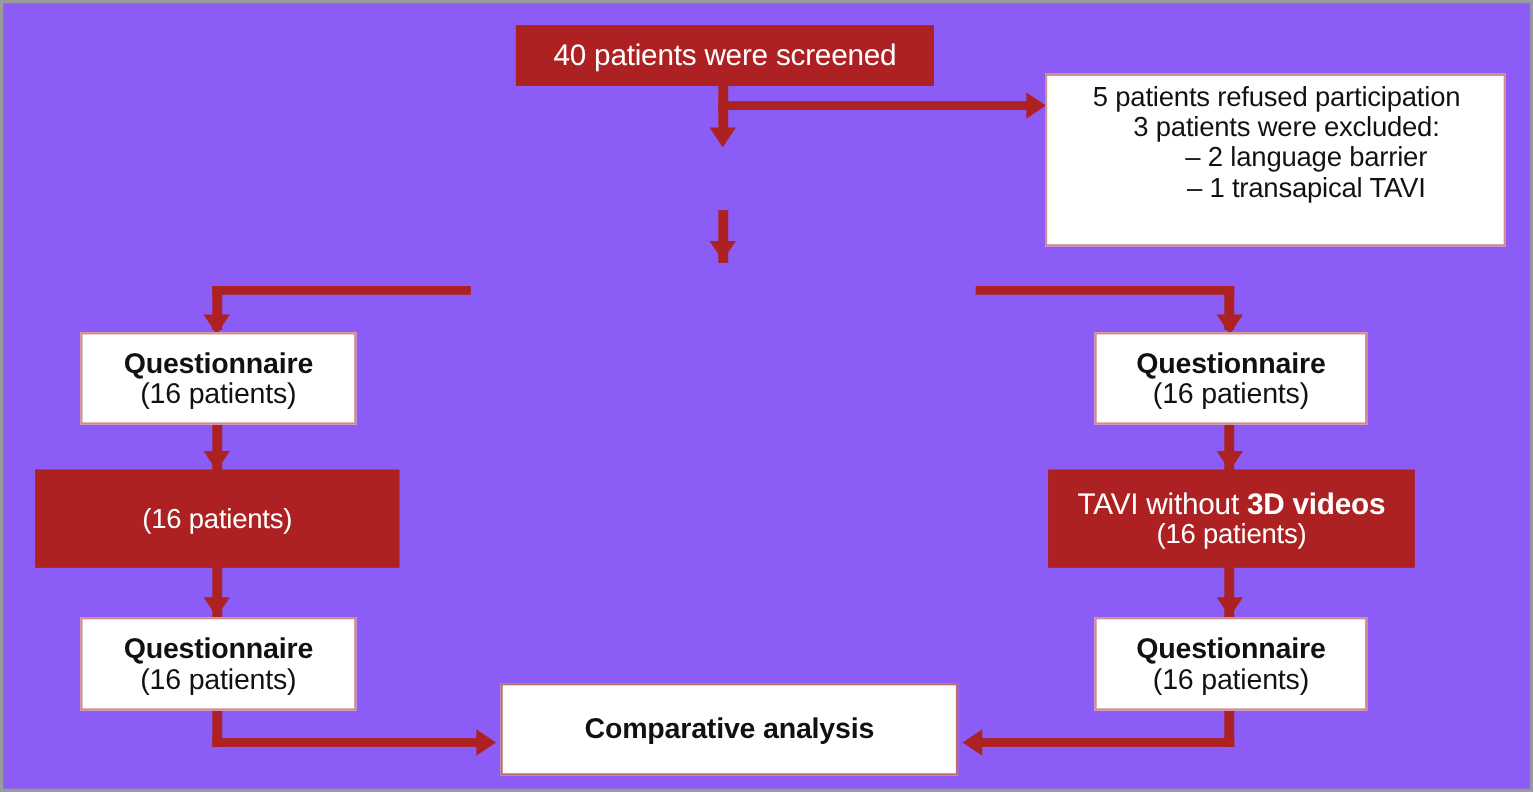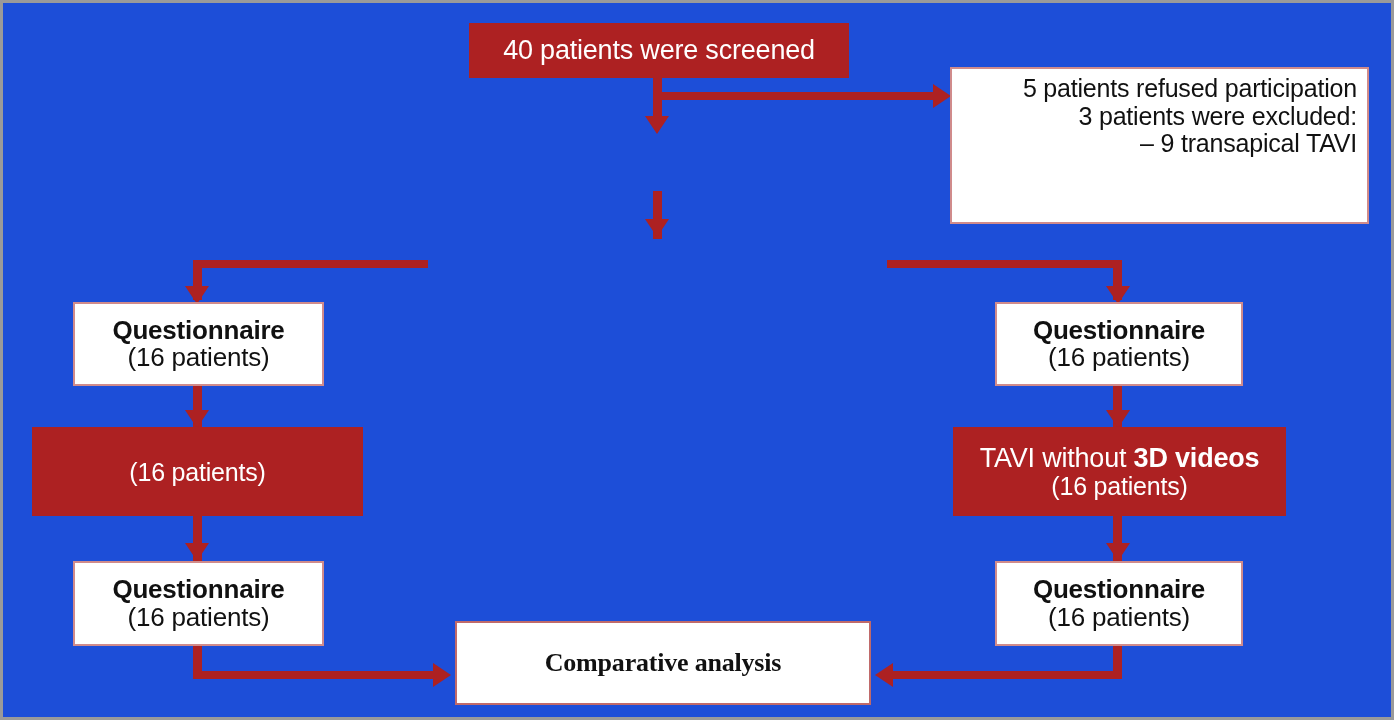--- a/index.html
+++ b/index.html
@@ -4,21 +4,21 @@
 <style>
   html, body {
     margin: 0;
     padding: 0;
     background: #ffffff;
   }
   #canvas {
     position: relative;
     width: 1394px;
     height: 720px;
-    background: #1d4ed8;
+    background: #8b5cf6;
     box-sizing: border-box;
     border: 3px solid #9a9a9a;
     overflow: hidden;
     font-family: "Liberation Sans", sans-serif;
   }
   .box {
     position: absolute;
     box-sizing: border-box;
     display: flex;
     flex-direction: column;
@@ -35,21 +35,20 @@
   }
   .box.outlined {
     background: #ffffff;
     color: #111111;
     border: 2px solid #d08b8b;
   }
   .box.outlined-strong {
     background: #ffffff;
     color: #111111;
     border: 2px solid #c06a6a;
-    font-family: Liberation Serif, serif;
   }
   .ln1 {
     font-weight: 700;
     letter-spacing: -0.2px;
   }
   .ln1.reg { font-weight: 400; }
   .ln2 {
     font-weight: 400;
     letter-spacing: -0.2px;
   }
@@ -85,21 +84,21 @@
     z-index: 2;
   }
   .excl {
     position: absolute;
     box-sizing: border-box;
     background: #ffffff;
     border: 2px solid #d08b8b;
     color: #111111;
     z-index: 3;
     padding: 6px 10px 8px 12px;
-    text-align: right;
+    text-align: center;
     line-height: 1.10;
   }
   .excl .l {
     display: block;
     white-space: nowrap;
     font-weight: 400;
     letter-spacing: -0.2px;
   }
   .excl .i1 { padding-left: 18px; }
   .excl .i2 { padding-left: 54px; }
@@ -115,21 +114,22 @@
 
   <div class="conn" style="left:650px; top:75px; width:9px; height:44px;"></div>
   <div class="arrow-down" style="left:642px; top:113px;"></div>
 
   <div class="conn" style="left:650px; top:89px; width:292px; height:8px;"></div>
   <div class="arrow-right" style="left:930px; top:81px;"></div>
 
   <div class="excl" style="left:947px; top:64px; width:419px; height:157px; font-size:25px;">
     <span class="l">5 patients refused participation</span>
     <span class="l i1">3 patients were excluded:</span>
-    <span class="l i2">– 9 transapical TAVI</span>
+    <span class="l i2">– 2 language barrier</span>
+    <span class="l i2">– 1 transapical TAVI</span>
   </div>
 
 
   <div class="conn" style="left:650px; top:188px; width:9px; height:48px;"></div>
   <div class="arrow-down" style="left:642px; top:216px;"></div>
 
 
   <div class="conn" style="left:190px; top:257px; width:235px; height:8px;"></div>
   <div class="conn" style="left:190px; top:257px; width:9px; height:40px;"></div>
   <div class="arrow-down" style="left:182px; top:283px;"></div>

